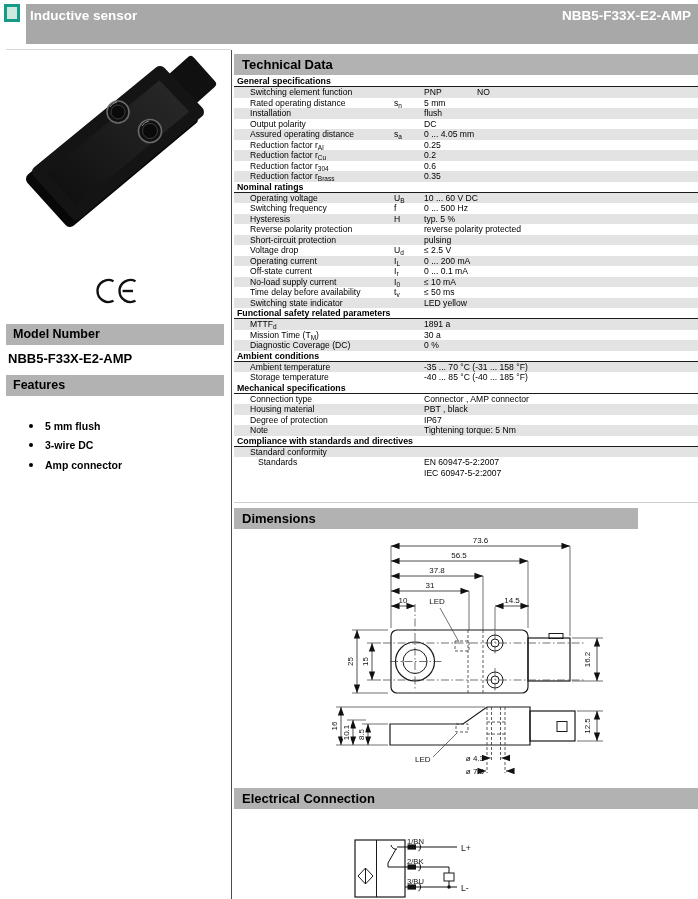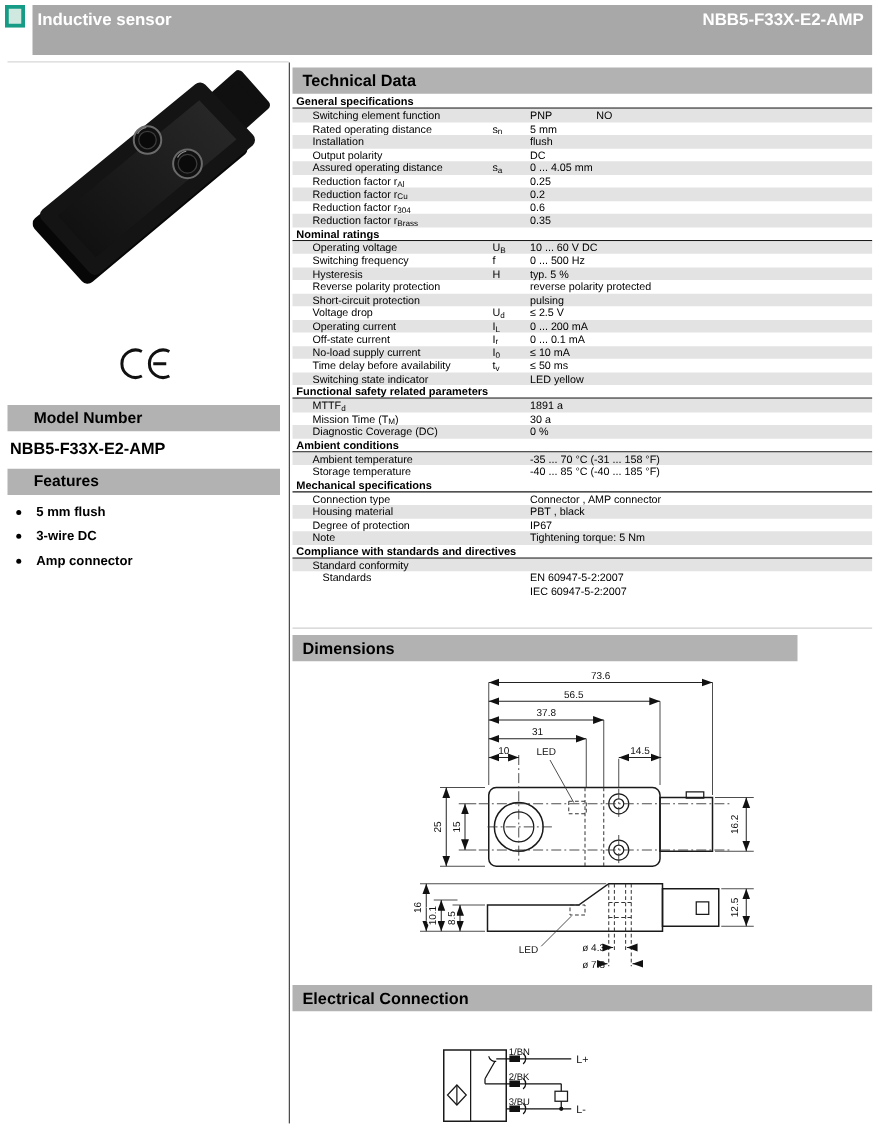--- a/index.html
+++ b/index.html
@@ -14,23 +14,23 @@
   justify-content:space-between;padding:0 7px 0 4px}
 .brandicon{position:absolute;left:4px;top:4px;width:16px;height:18px;background:var(--tealfill);border:3px solid var(--teal)}
 
 
 .vdiv{position:absolute;left:231px;top:50px;width:1px;height:849px;background:#4d4d4d}
 .leftline{position:absolute;left:6px;top:49px;width:225px;height:1px;background:#d8d8d8}
 .sep{position:absolute;left:234px;width:464px;height:1px;background:#cfcfcf}
 
 
 .bar{background:var(--bar);font-weight:bold;color:#000}
-.left-bar{position:absolute;left:6px;width:218px;height:21px;line-height:21px;font-size:12.5px;padding-left:21px}
+.left-bar{position:absolute;left:6px;width:218px;height:21px;line-height:21px;font-size:12.5px;padding-left:7px}
 .model-num{position:absolute;left:8px;top:351px;font-weight:bold;font-size:13px}
-.features-list{position:absolute;left:10px;top:400px;list-style:none;margin:0;padding:0}
+.features-list{position:absolute;left:10px;top:400px;list-style:none;margin:16px;padding:0}
 .features-list li{display:flex;align-items:center;height:19.5px;font-weight:bold;font-size:10.5px}
 .features-list .dot{width:4px;height:4px;border-radius:50%;background:#000;margin:0 12px 0 3px;flex:none}
 
 .photo{position:absolute;left:26px;top:52px}
 .ce{position:absolute;left:92px;top:276px}
 
 
 .tech{position:absolute;left:234px;top:54px;width:464px}
 .tech-bar{height:21px;line-height:21px;font-size:13px;padding-left:8px;margin-bottom:1px}
 .sec-title{font-weight:bold;font-size:8.8px;height:11px;line-height:11px;border-bottom:1px solid #1a1a1a;padding-left:3px}

